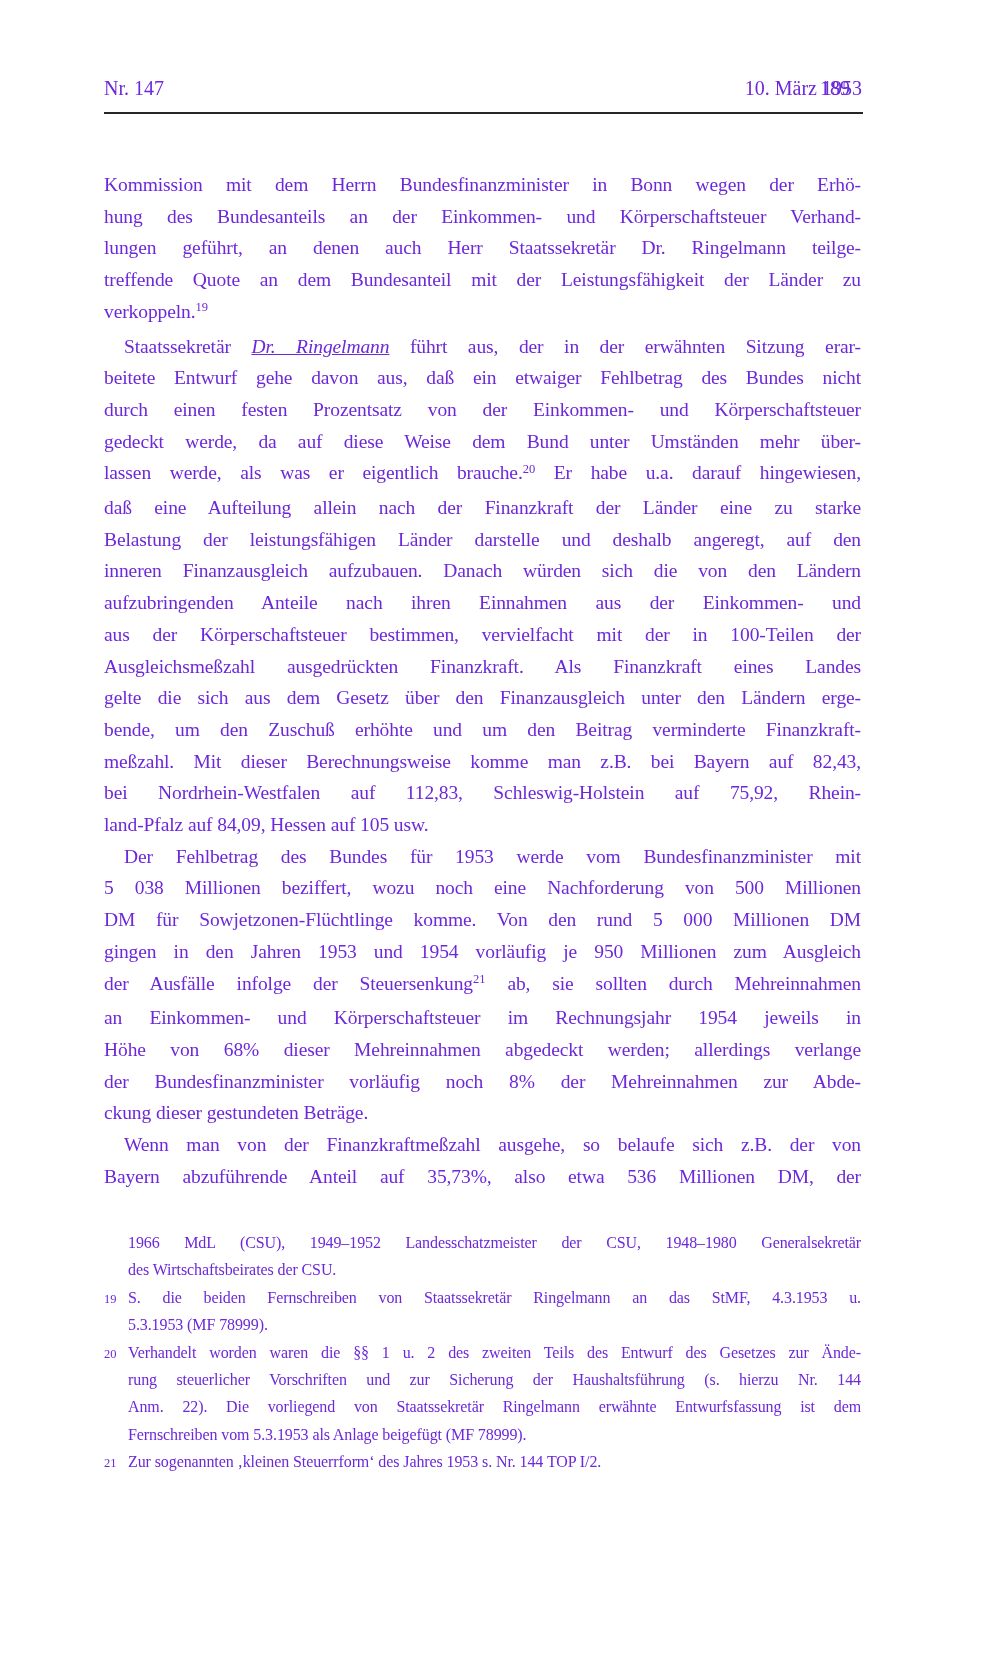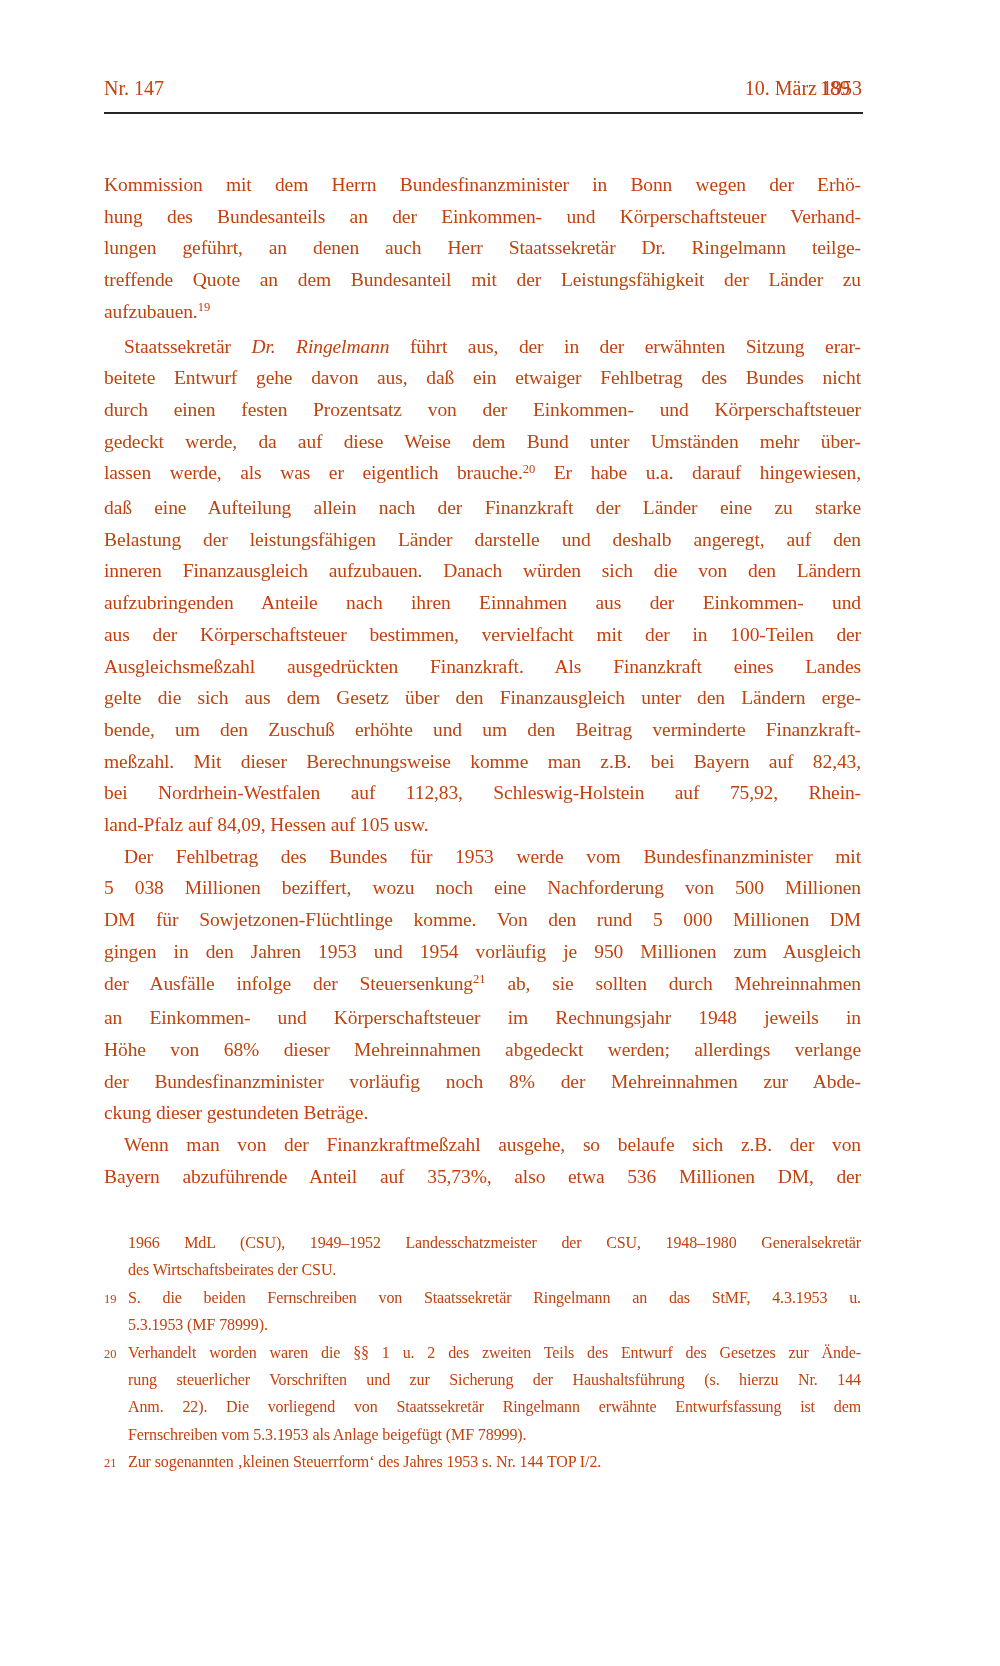--- a/index.html
+++ b/index.html
@@ -1,30 +1,30 @@
 <!DOCTYPE html>
 <html lang="de"><head>
 <meta charset="utf-8">
 <style>
   html,body{margin:0;padding:0;background:#ffffff;}
   .page{position:relative;width:1000px;height:1666px;background:#ffffff;overflow:hidden;
-        font-family:"Liberation Serif","DejaVu Serif",serif;color:#c2410c;}
+        font-family:"Liberation Serif","DejaVu Serif",serif;color:#6d28d9;}
   
   .page-header{position:absolute;left:104px;top:77px;width:758px;height:28px;font-size:20px;}
   .h-left{position:absolute;left:0;top:0;}
   .h-center{position:absolute;left:0;right:0;top:0;text-align:right;}
   .h-right{position:absolute;right:12px;top:0;text-align:right;}
   .header-rule{position:absolute;left:104px;top:112px;width:759px;height:2px;background:#262626;}
   
   .body-text{position:absolute;left:104px;top:137px;width:757px;
              font-size:19.5px;line-height:31.7px;letter-spacing:-0.1px;margin-top:32px;}
   .line{text-align:justify;text-align-last:justify;white-space:normal;}
   .line.plast{text-align-last:left;}
   .line.indent{text-indent:20px;}
-  .italic{font-style:italic;}
+  .italic{font-style:italic;text-decoration:underline;}
   .fnref{position:relative;top:-6.5px;font-size:12.5px;letter-spacing:0;}
   
   .footnotes{position:absolute;left:104px;top:1229px;width:757px;
              font-size:16px;line-height:27.4px;letter-spacing:-0.1px;}
   .footnote{position:relative;padding-left:24px;}
   .fn-num{position:absolute;left:0;top:2px;font-size:12.5px;}
   .fn-line{text-align:justify;text-align-last:justify;}
   .fn-line.plast{text-align-last:left;}
 </style>
 </head>
@@ -36,21 +36,21 @@
     <span class="h-center">10. März 1953</span>
     <span class="h-right">189</span>
   </header>
   <div class="header-rule"></div>
   <main class="body-text">
       <div class="paragraph">
         <div class="line"><span>Kommission mit dem Herrn Bundesfinanzminister in Bonn wegen der Erhö-</span></div>
         <div class="line"><span>hung des Bundesanteils an der Einkommen- und Körperschaftsteuer Verhand-</span></div>
         <div class="line"><span>lungen geführt, an denen auch Herr Staatssekretär Dr. Ringelmann teilge-</span></div>
         <div class="line"><span>treffende Quote an dem Bundesanteil mit der Leistungsfähigkeit der Länder zu</span></div>
-        <div class="line plast"><span>aufzubauen.</span><span class="fnref">19</span></div>
+        <div class="line plast"><span>verkoppeln.</span><span class="fnref">19</span></div>
       </div>
       <div class="paragraph">
         <div class="line indent"><span>Staatssekretär </span><span class="italic">Dr. Ringelmann</span><span> führt aus, der in der erwähnten Sitzung erar-</span></div>
         <div class="line"><span>beitete Entwurf gehe davon aus, daß ein etwaiger Fehlbetrag des Bundes nicht</span></div>
         <div class="line"><span>durch einen festen Prozentsatz von der Einkommen- und Körperschaftsteuer</span></div>
         <div class="line"><span>gedeckt werde, da auf diese Weise dem Bund unter Umständen mehr über-</span></div>
         <div class="line"><span>lassen werde, als was er eigentlich brauche.</span><span class="fnref">20</span><span> Er habe u.a. darauf hingewiesen,</span></div>
         <div class="line"><span>daß eine Aufteilung allein nach der Finanzkraft der Länder eine zu starke</span></div>
         <div class="line"><span>Belastung der leistungsfähigen Länder darstelle und deshalb angeregt, auf den</span></div>
         <div class="line"><span>inneren Finanzausgleich aufzubauen. Danach würden sich die von den Ländern</span></div>
@@ -62,21 +62,21 @@
         <div class="line"><span>meßzahl. Mit dieser Berechnungsweise komme man z.B. bei Bayern auf 82,43,</span></div>
         <div class="line"><span>bei Nordrhein-Westfalen auf 112,83, Schleswig-Holstein auf 75,92, Rhein-</span></div>
         <div class="line plast"><span>land-Pfalz auf 84,09, Hessen auf 105 usw.</span></div>
       </div>
       <div class="paragraph">
         <div class="line indent"><span>Der Fehlbetrag des Bundes für 1953 werde vom Bundesfinanzminister mit</span></div>
         <div class="line"><span>5 038 Millionen beziffert, wozu noch eine Nachforderung von 500 Millionen</span></div>
         <div class="line"><span>DM für Sowjetzonen-Flüchtlinge komme. Von den rund 5 000 Millionen DM</span></div>
         <div class="line"><span>gingen in den Jahren 1953 und 1954 vorläufig je 950 Millionen zum Ausgleich</span></div>
         <div class="line"><span>der Ausfälle infolge der Steuersenkung</span><span class="fnref">21</span><span> ab, sie sollten durch Mehreinnahmen</span></div>
-        <div class="line"><span>an Einkommen- und Körperschaftsteuer im Rechnungsjahr 1948 jeweils in</span></div>
+        <div class="line"><span>an Einkommen- und Körperschaftsteuer im Rechnungsjahr 1954 jeweils in</span></div>
         <div class="line"><span>Höhe von 68% dieser Mehreinnahmen abgedeckt werden; allerdings verlange</span></div>
         <div class="line"><span>der Bundesfinanzminister vorläufig noch 8% der Mehreinnahmen zur Abde-</span></div>
         <div class="line plast"><span>ckung dieser gestundeten Beträge.</span></div>
       </div>
       <div class="paragraph">
         <div class="line indent"><span>Wenn man von der Finanzkraftmeßzahl ausgehe, so belaufe sich z.B. der von</span></div>
         <div class="line"><span>Bayern abzuführende Anteil auf 35,73%, also etwa 536 Millionen DM, der</span></div>
       </div>
     </main>
   <section class="footnotes">

